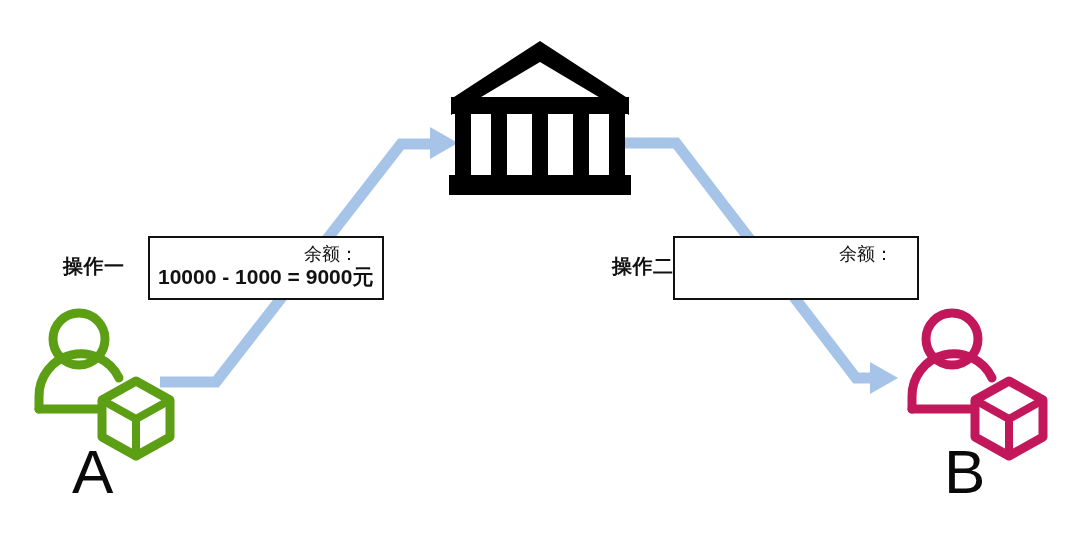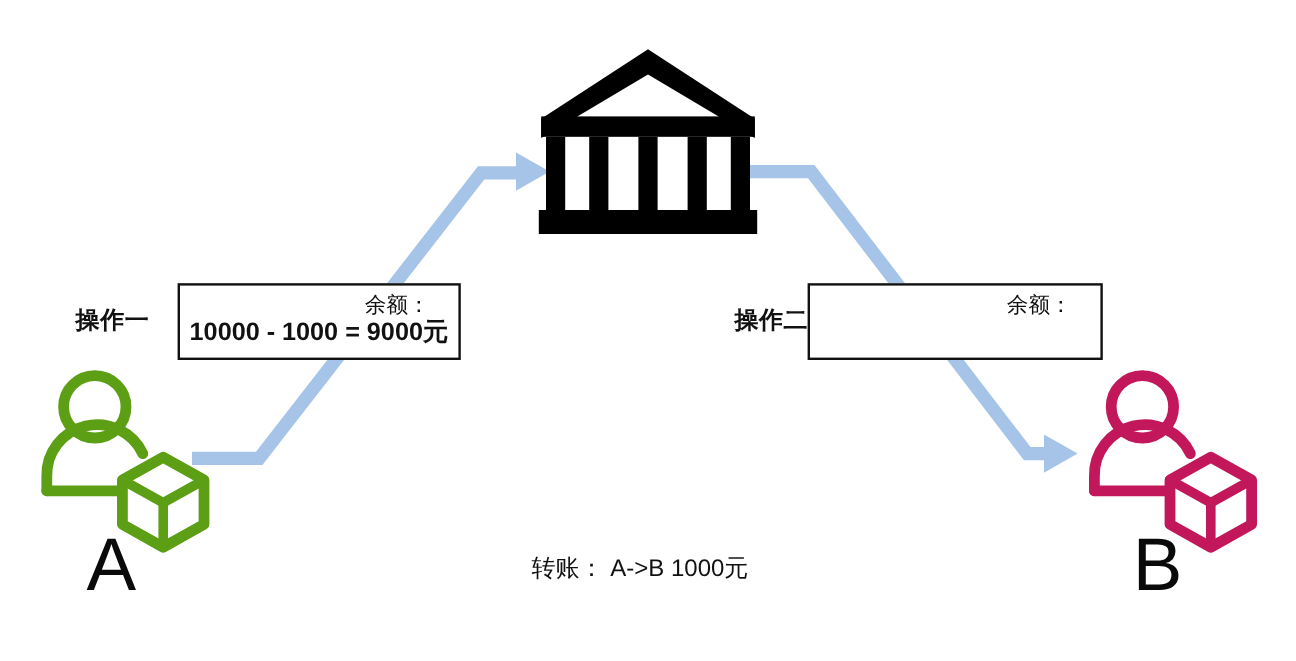--- a/index.html
+++ b/index.html
@@ -162,16 +162,15 @@
     <div class="op-label op-label-right">操作二</div>
 
     <div class="info-box info-box-right">
       <div class="info-line-1">余额：</div>
     </div>
 
     <div class="party-letter party-letter-a">A</div>
 
     <div class="party-letter party-letter-b">B</div>
 
-    <div class="caption">转账： A-&gt;B 1000元</div>
 
   </div>
 </div>
 
 </body></html>

